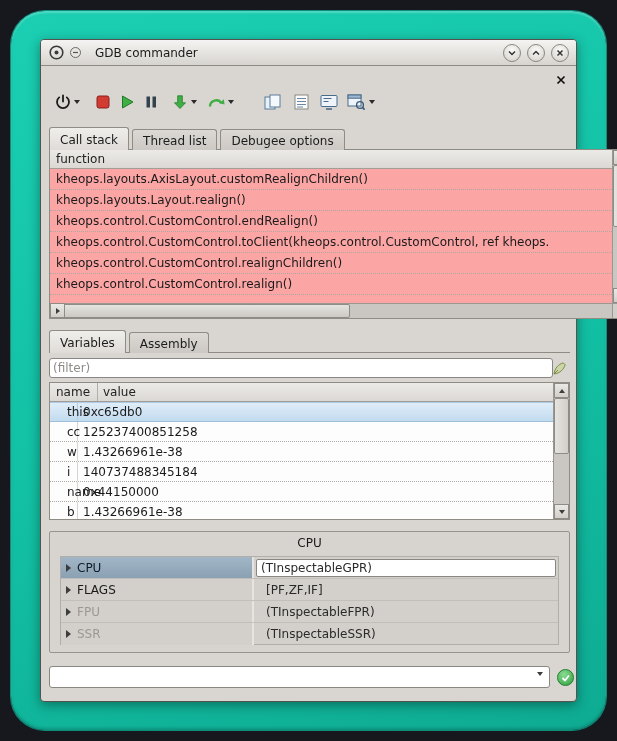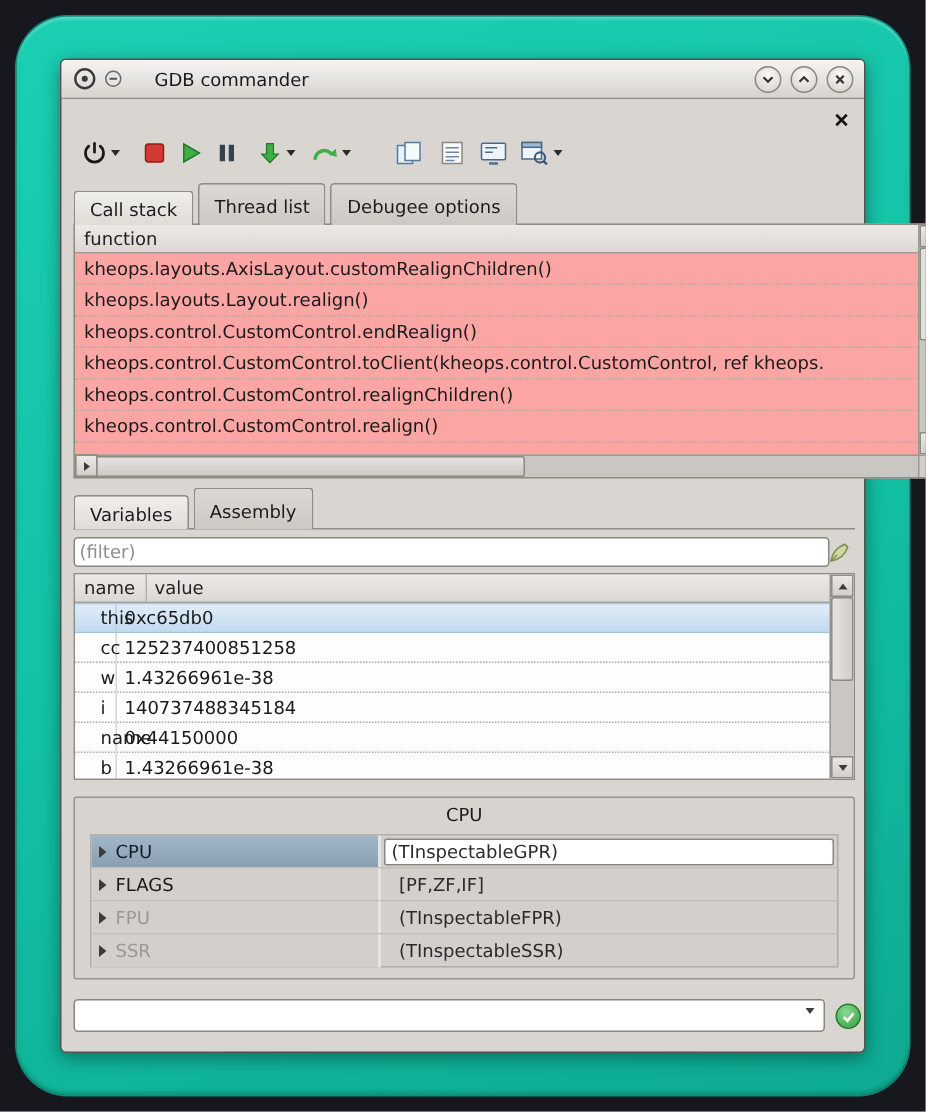--- a/index.html
+++ b/index.html
@@ -20,41 +20,41 @@
     background:#d9d6d1; border:1px solid #55534f; border-radius:4px;
     box-shadow: 0 3px 12px rgba(0,0,0,.38);
   }
   
   .titlebar {
     position:absolute; left:0; top:0; right:0; height:26px;
     background:linear-gradient(#f5f4f2,#d7d4cf);
     border-bottom:1px solid #8e8b85; border-radius:3px 3px 0 0;
     display:flex; align-items:center; padding:0 7px;
   }
-  .title { margin-left:21px; font-size:12px; color:#1a1a1a; }
+  .title { margin-left:13px; font-size:12px; color:#1a1a1a; }
   .win-btns { margin-left:auto; display:flex; gap:6px; }
   .win-btn {
     width:18px; height:18px; border-radius:50%;
     background:radial-gradient(circle at 50% 32%, #fbfaf8, #d2cfc9);
     border:1px solid #8a8780; display:flex; align-items:center; justify-content:center;
     cursor:pointer;
   }
   .dock-close { position:absolute; top:31px; right:9px; width:12px; height:12px; cursor:pointer; }
   
   .toolbar { position:absolute; left:12px; top:48px; height:28px; display:flex; align-items:center; }
   .tb { display:flex; align-items:center; cursor:pointer; }
   .dd { width:0; height:0; border-left:3.5px solid transparent; border-right:3.5px solid transparent; border-top:4px solid #2a2a2a; margin-left:3px; }
   
   .tabs { position:absolute; display:flex; align-items:flex-end; z-index:5; }
   .tabs1 { left:8px; top:87px; height:23px; }
   .tabs2 { left:8px; top:290px; height:23px; }
   .tab {
     font-size:12px; color:#1c1c1c; padding:2px 10px 0;
     border:1px solid #8f8c86; border-bottom:none; border-radius:3px 3px 0 0;
-    background:linear-gradient(#dcd9d4,#ccc9c4); margin-right:3px; height:28px;
+    background:linear-gradient(#dcd9d4,#ccc9c4); margin-right:3px; height:21px;
     display:flex; align-items:center; cursor:pointer;
   }
   .tab.active { background:linear-gradient(#f0eeeb,#dfdcd8); height:23px; z-index:6; }
   .tabline { position:absolute; left:8px; top:312px; width:521px; height:1px; background:#8f8c86; }
   
   .callstack { position:absolute; left:8px; top:109px; width:580px; height:170px; border:1px solid #8f8c86; background:#fca5a5; }
   .cs-header {
     position:absolute; left:0; top:0; right:16px; height:19px;
     background:linear-gradient(#eceae7,#dbd8d4); border-bottom:1px solid #a19e99;
     font-size:12px; color:#222; padding:2px 0 0 6px;

